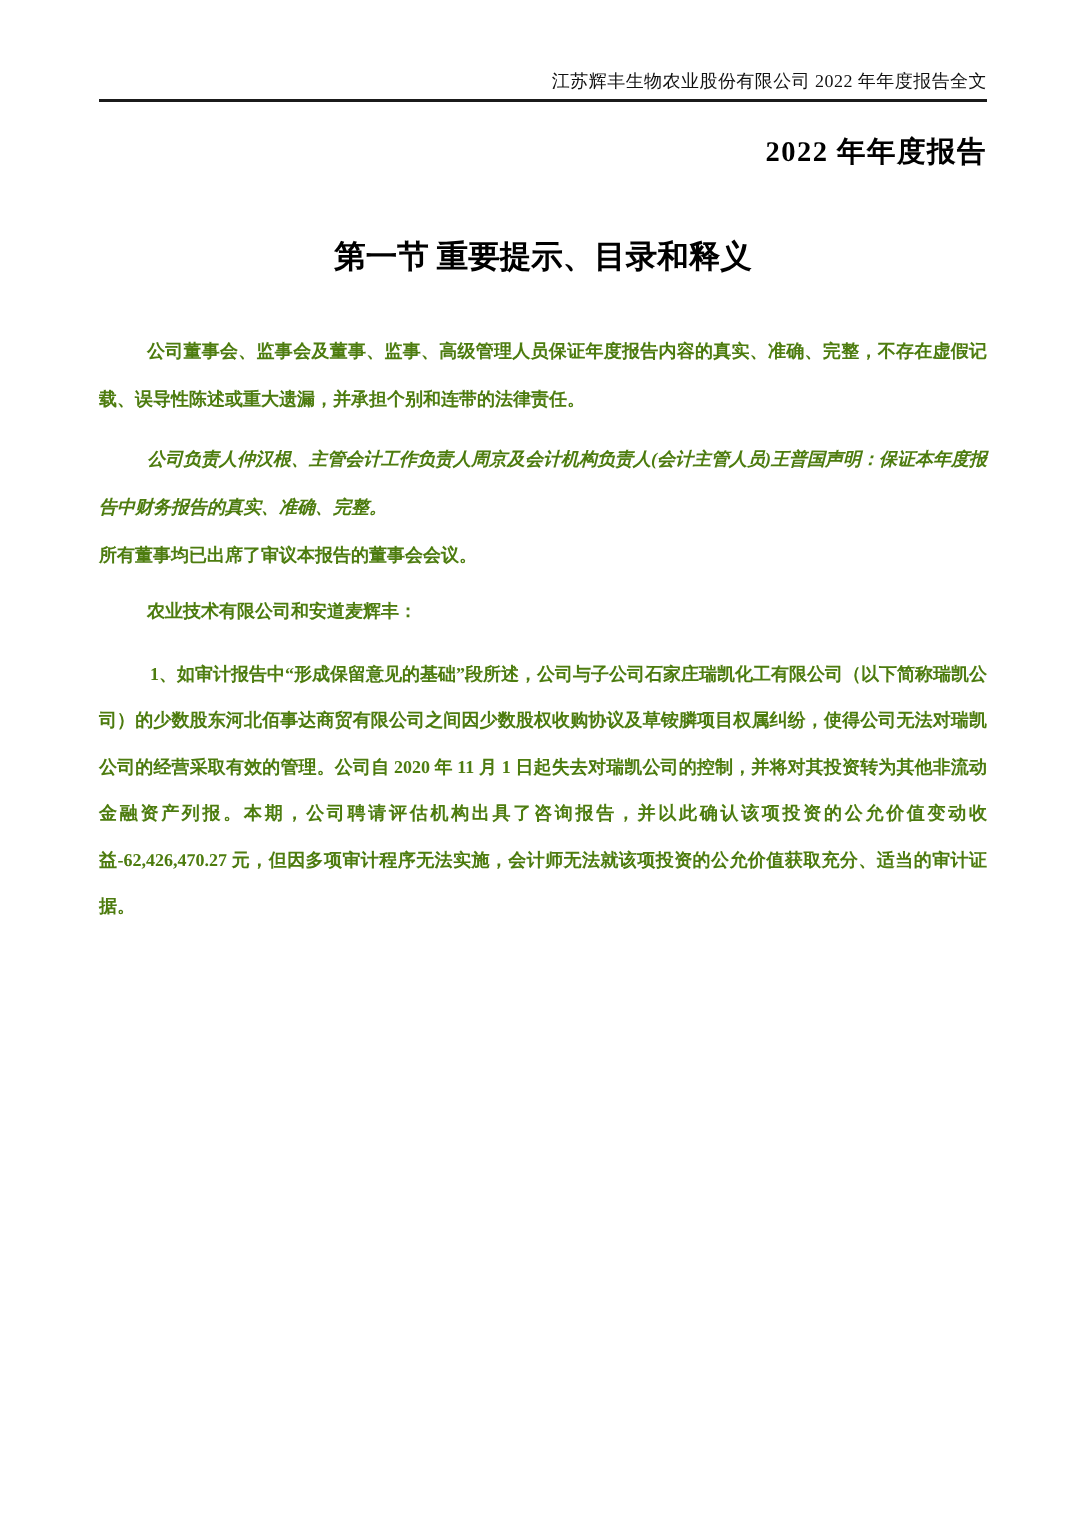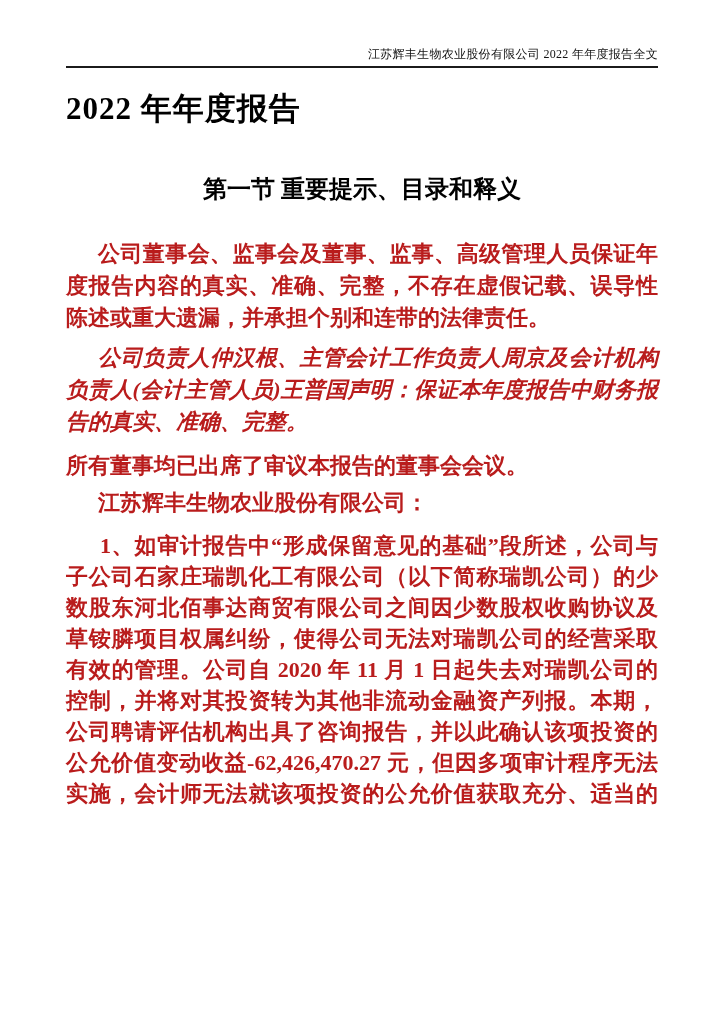--- a/index.html
+++ b/index.html
@@ -20,43 +20,42 @@
     padding-top: 46px;
     padding-bottom: 3px;
     border-bottom: 2px solid #1b1b1b;
     text-align: right;
     font-size: 12px;
     letter-spacing: 0.3px;
     color: #111;
   }
   .doc-title {
     margin-top: 20px;
-    text-align: left;
-    font-size: 31px;
+    text-align: right;
+    font-size: 19px;
     font-weight: bold;
     letter-spacing: 1px;
     color: #000;
   }
   .section-heading {
     margin-top: 43px;
     text-align: center;
-    font-size: 24px;
+    font-size: 21px;
     font-weight: bold;
     color: #000;
   }
   .body-text {
     font-weight: bold;
-    font-size: 22px;
+    font-size: 12px;
     text-align: justify;
-    color: #b91c1c;
+    color: #4d7c0f;
   }
   .para {
     line-height: 32px;
     text-indent: 32px;
-    margin-top: 12px;
   }
   .para-board    { margin-top: 33px; }
   .para-persons  { margin-top: 8px; font-style: italic; }
   .para-noindent { text-indent: 0; }
   .para-reminder { margin-top: 5px; }
   .item {
     line-height: 31px;
     text-indent: 34px;
   }
   .item-1 { margin-top: 11px; }
@@ -85,21 +84,21 @@
     <div class="section-heading">第一节 重要提示、目录和释义</div>
 
     <div class="body-text">
 
       <p class="para para-board">公司董事会、监事会及董事、监事、高级管理人员保证年度报告内容的真实、准确、完整，不存在虚假记载、误导性陈述或重大遗漏，并承担个别和连带的法律责任。</p>
 
       <p class="para para-persons">公司负责人仲汉根、主管会计工作负责人周京及会计机构负责人(会计主管人员)王普国声明：保证本年度报告中财务报告的真实、准确、完整。</p>
 
       <p class="para para-noindent">所有董事均已出席了审议本报告的董事会会议。</p>
 
-      <p class="para para-reminder">江苏辉丰生物农业股份有限公司：</p>
+      <p class="para para-reminder">农业技术有限公司和安道麦辉丰：</p>
 
       <p class="item item-1">1、如审计报告中“形成保留意见的基础”段所述，公司与子公司石家庄瑞凯化工有限公司（以下简称瑞凯公司）的少数股东河北佰事达商贸有限公司之间因少数股权收购协议及草铵膦项目权属纠纷，使得公司无法对瑞凯公司的经营采取有效的管理。公司自 2020 年 11 月 1 日起失去对瑞凯公司的控制，并将对其投资转为其他非流动金融资产列报。本期，公司聘请评估机构出具了咨询报告，并以此确认该项投资的公允价值变动收益-62,426,470.27 元，但因多项审计程序无法实施，会计师无法就该项投资的公允价值获取充分、适当的审计证据。</p>
 
 
     </div>
   </div>
 
   <div class="page-number">2</div>
 </div>
 

